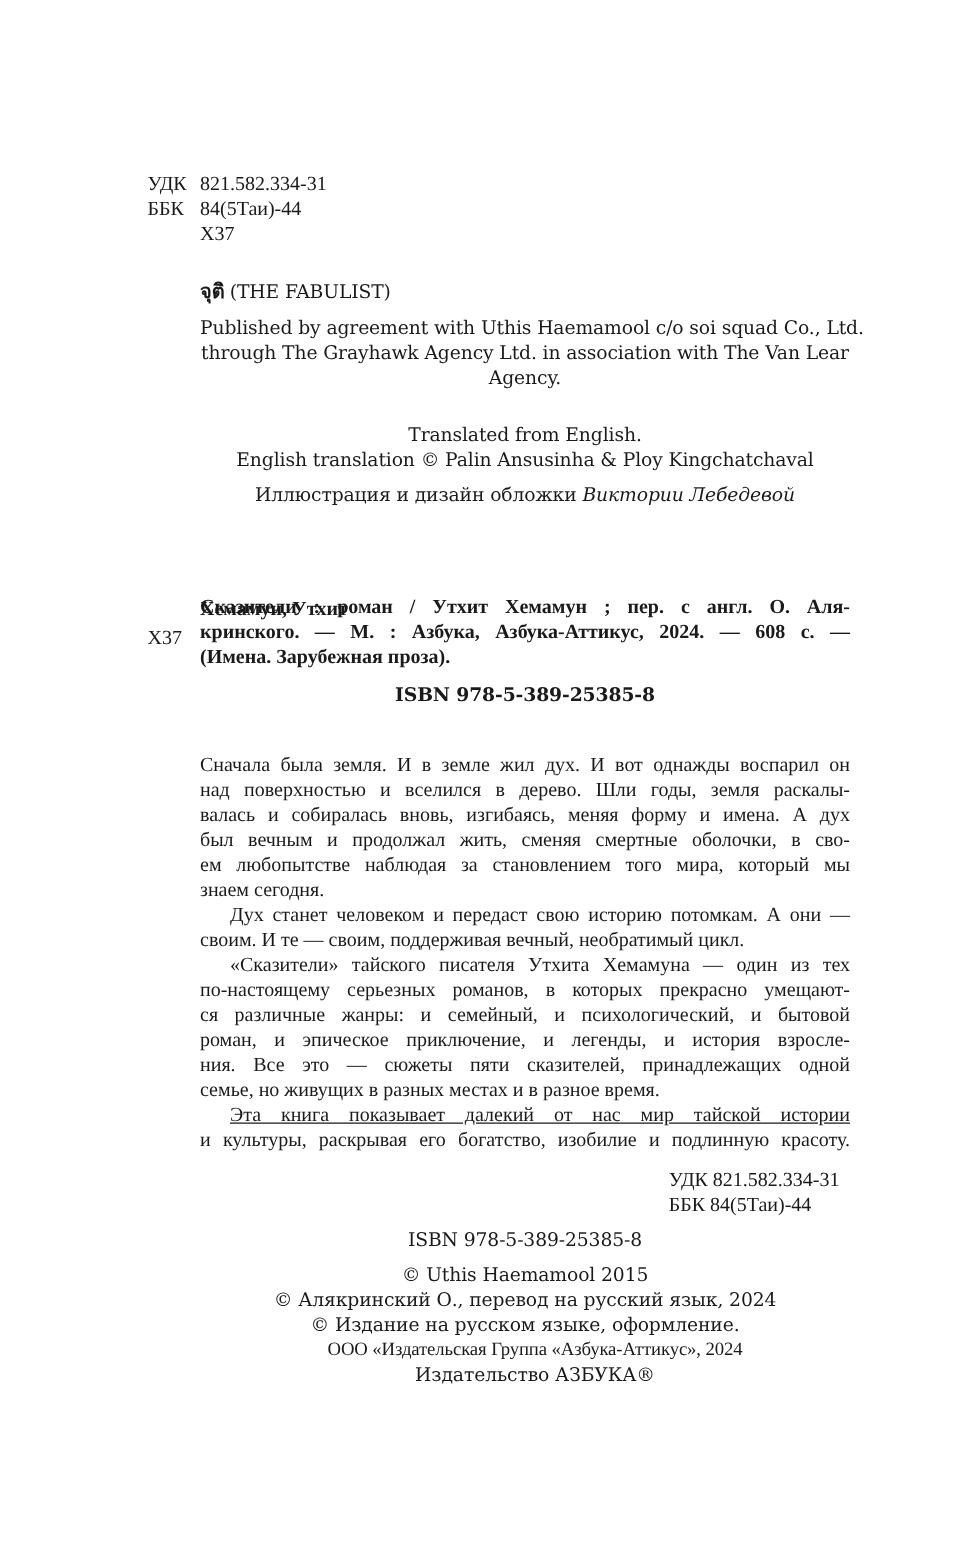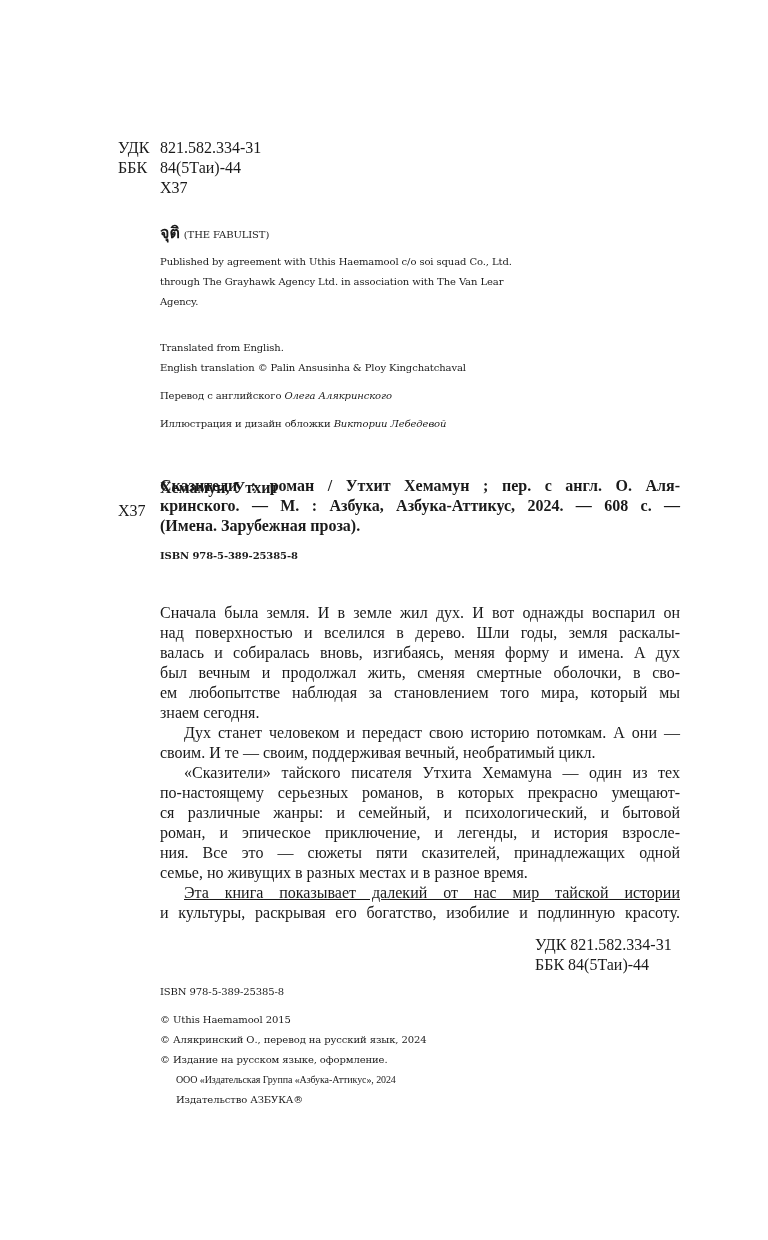--- a/index.html
+++ b/index.html
@@ -3,21 +3,21 @@
 <meta charset="utf-8">
 <style>
   html, body { margin: 0; padding: 0; background: #ffffff; }
   body { width: 768px; height: 1240px; position: relative; overflow: hidden;
          font-family: "Liberation Serif", "DejaVu Serif", serif; color: #1a1a1a; font-size: 16px; }
   .abs { position: absolute; }
   .line { white-space: nowrap; line-height: 20px; }
   .label { left: 118px; }
   .col { left: 160px; width: 520px; }
   .just { text-align: justify; text-align-last: justify; }
-  .sans { font-family: "DejaVu Serif", serif; font-size: 10px; letter-spacing: -0.1px; }
+  .sans { font-family: "DejaVu Serif", serif; font-size: 15px; letter-spacing: -0.1px; text-align: center; }
   i { font-style: italic; }
   .bold { font-weight: bold; }
 </style>
 </head>
 <body>
 
 <div class="abs line label" style="top:138px;">УДК</div>
 <div class="abs line" style="top:138px; left:160px;">821.582.334-31</div>
 <div class="abs line label" style="top:158px;">ББК</div>
 <div class="abs line" style="top:158px; left:160px;">84(5Таи)-44</div>
@@ -27,24 +27,20 @@
   <span class="bold">จุติ</span>
   <span class="sans">(THE FABULIST)</span>
 </div>
 
 <div class="abs col sans" style="top:252px;">
   <div class="line">Published by agreement with Uthis Haemamool c/o soi squad Co., Ltd.</div>
   <div class="line">through The Grayhawk Agency Ltd. in association with The Van Lear</div>
   <div class="line">Agency.</div>
   <div class="line" style="margin-top:26px;">Translated from English.</div>
   <div class="line">English translation © Palin Ansusinha &amp; Ploy Kingchatchaval</div>
-  <div class="line" style="margin-top:8px;">
-    <span>Перевод с английского</span>
-    <i>Олега Алякринского</i>
-  </div>
   <div class="line" style="margin-top:8px;">
     <span>Иллюстрация и дизайн обложки</span>
     <i>Виктории Лебедевой</i>
   </div>
 </div>
 
 <div class="abs line bold" style="top:478px; left:160px;">Хемамун, Утхит</div>
 <div class="abs line label" style="top:501px;">Х37</div>
 <div class="abs col" style="top:476px;font-weight:bold;">
   <div class="line just">Сказители : роман / Утхит Хемамун ; пер. с англ. О. Аля-</div>

